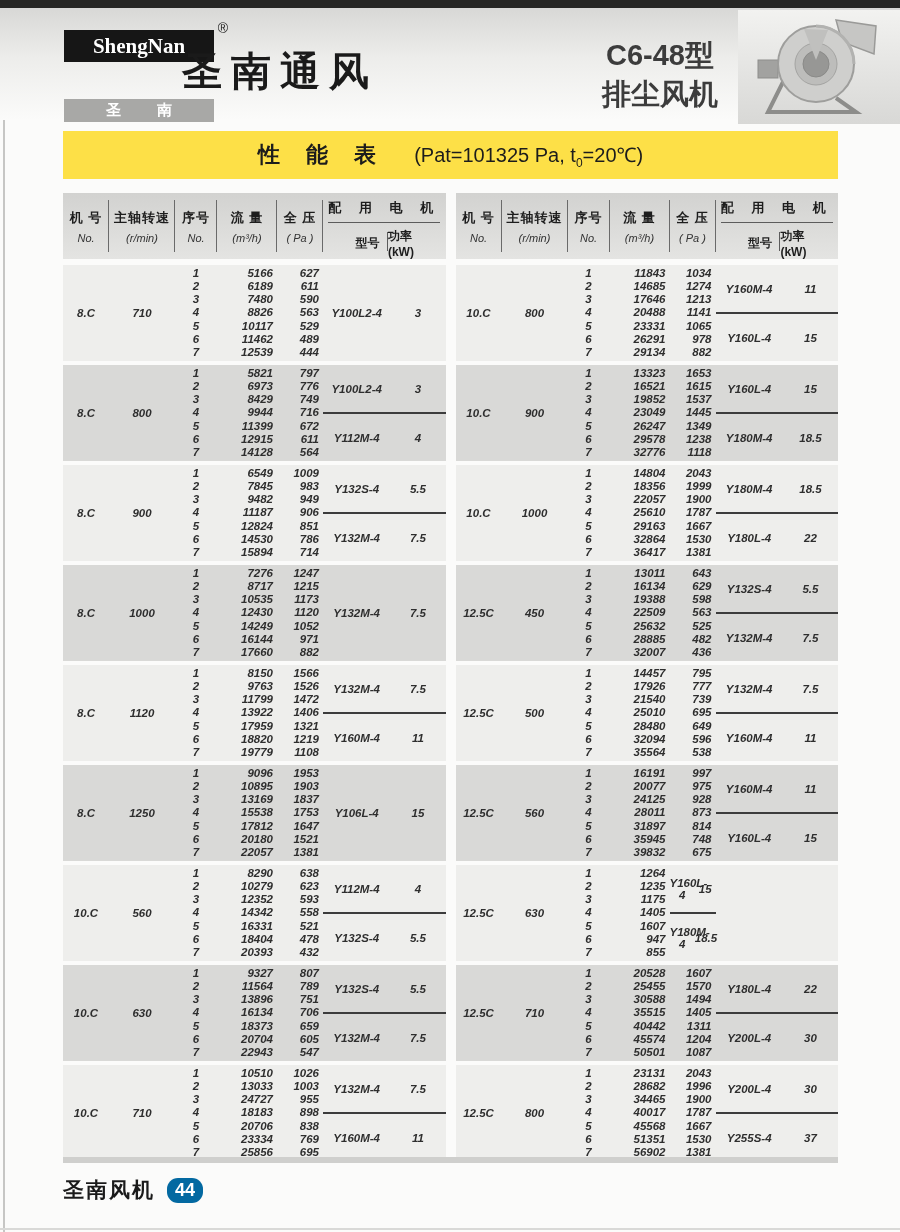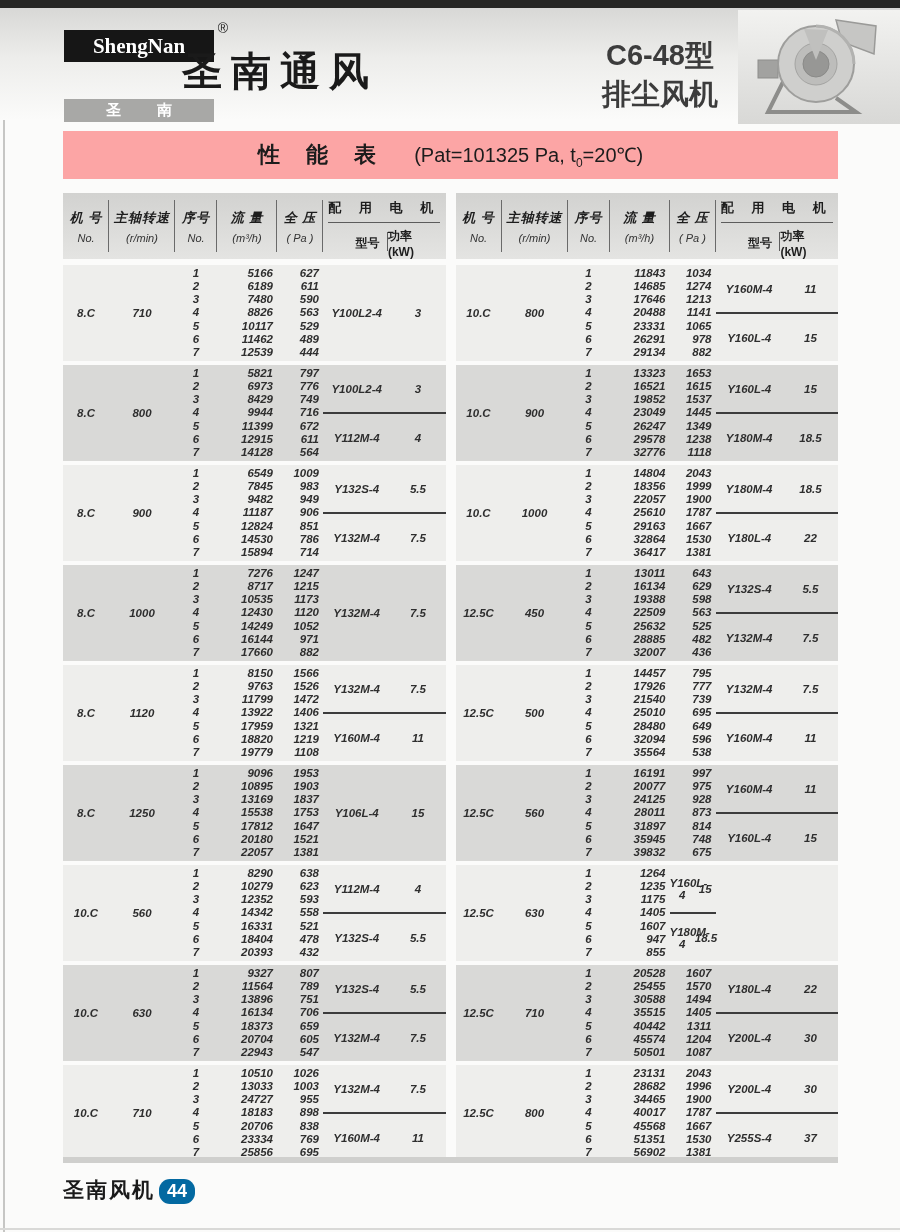--- a/index.html
+++ b/index.html
@@ -21,35 +21,35 @@
     text-align:center;letter-spacing:16px;padding:2px 0 2px 16px;margin-top:37px;}
   .logo .reg{position:absolute;right:-14px;top:-10px;font-size:14px;color:#222;}
   .main-title{position:absolute;left:182px;top:36px;font-size:40px;font-weight:bold;
     color:#1a1a1a;letter-spacing:9px;}
   .model-name{position:absolute;right:182px;top:28px;text-align:center;
     font-size:29px;font-weight:bold;color:#3c3c3c;line-height:1.35;}
   .fan-photo{position:absolute;right:0;top:2px;width:162px;height:114px;
     background:linear-gradient(180deg,#f2f2f0,#d8d8d6);display:flex;align-items:center;justify-content:center;}
 
   
-  .perf-bar{position:absolute;left:63px;top:131px;width:775px;height:48px;background:#fca5a5;
+  .perf-bar{position:absolute;left:63px;top:131px;width:775px;height:48px;background:#fde047;
     display:flex;align-items:center;justify-content:center;gap:28px;}
   .perf-bar .t1{font-size:22px;font-weight:bold;color:#1c1c1c;letter-spacing:10px;}
   .perf-bar .t2{font-size:20px;color:#1c1c1c;}
   .perf-bar sub{font-size:12px;}
 
   
   .tables{position:absolute;left:63px;top:193px;width:775px;display:flex;gap:10px;}
   .ptable{flex:1;}
   .thead{position:relative;height:66px;background:linear-gradient(180deg,#d2d2d0,#e4e4e2);
     display:grid;grid-template-columns:46px 66px 42px 60px 46px 1fr;margin-bottom:6px;}
   .th{position:relative;display:flex;flex-direction:column;justify-content:center;
     align-items:center;gap:5px;}
   .th::after{content:'';position:absolute;right:0;top:7px;bottom:7px;width:1px;background:#6a6a6a;}
-  .th .cn{font-size:13px;font-weight:bold;color:#1d1d1d;letter-spacing:1px;white-space:nowrap;font-style:italic;}
+  .th .cn{font-size:13px;font-weight:bold;color:#1d1d1d;letter-spacing:1px;white-space:nowrap;}
   .th .en{font-size:11px;font-style:italic;color:#333;}
   .th-motor{display:flex;flex-direction:column;}
   .th-motor::after{display:none;}
   .mg{flex:1.05;display:flex;align-items:center;justify-content:center;
     font-size:13px;font-weight:bold;color:#1d1d1d;letter-spacing:7px;border-bottom:1px solid #5c5c5c;}
   .msub{flex:1;display:grid;grid-template-columns:55% 45%;}
   .msub span{display:flex;align-items:center;justify-content:center;
     font-size:12px;font-weight:bold;color:#1d1d1d;}
   .msub span:first-child{position:relative;}
   .msub span:first-child::after{content:'';position:absolute;right:0;top:4px;bottom:8px;width:1px;background:#5c5c5c;}
@@ -65,21 +65,21 @@
   .cell.flows div{text-align:right;padding-right:4px;}
   .cell.pressures div{text-align:right;padding-right:4px;}
   .cell.motors{height:100%;display:flex;flex-direction:column;justify-content:center;}
   .motor{flex:1;display:grid;grid-template-columns:55% 45%;align-items:center;}
   .motor .mmodel,.motor .mpower{text-align:center;}
   .motor-divider{height:2px;background:#3c3c3c;width:100%;flex:0 0 2px;}
 
   .content-bottom-bar{position:absolute;left:63px;top:1157px;width:775px;height:6px;background:#cfcfcd;}
 
   
-  .footer{position:absolute;left:63px;top:1176px;display:flex;align-items:flex-end;gap:4px;}
+  .footer{position:absolute;left:63px;top:1176px;display:flex;align-items:center;gap:12px;}
   .footer-brand{font-size:21px;font-weight:bold;color:#1a1a1a;letter-spacing:2px;}
   .page-badge{background:#0369a1;color:#fff;font-size:18px;font-weight:bold;padding:2px 8px;border-radius:11px;}
 </style>
 </head>
 <body>
 
 <div class="top-bar"></div>
 <div class="left-edge-line"></div>
 <div class="bottom-edge-line"></div>
 

